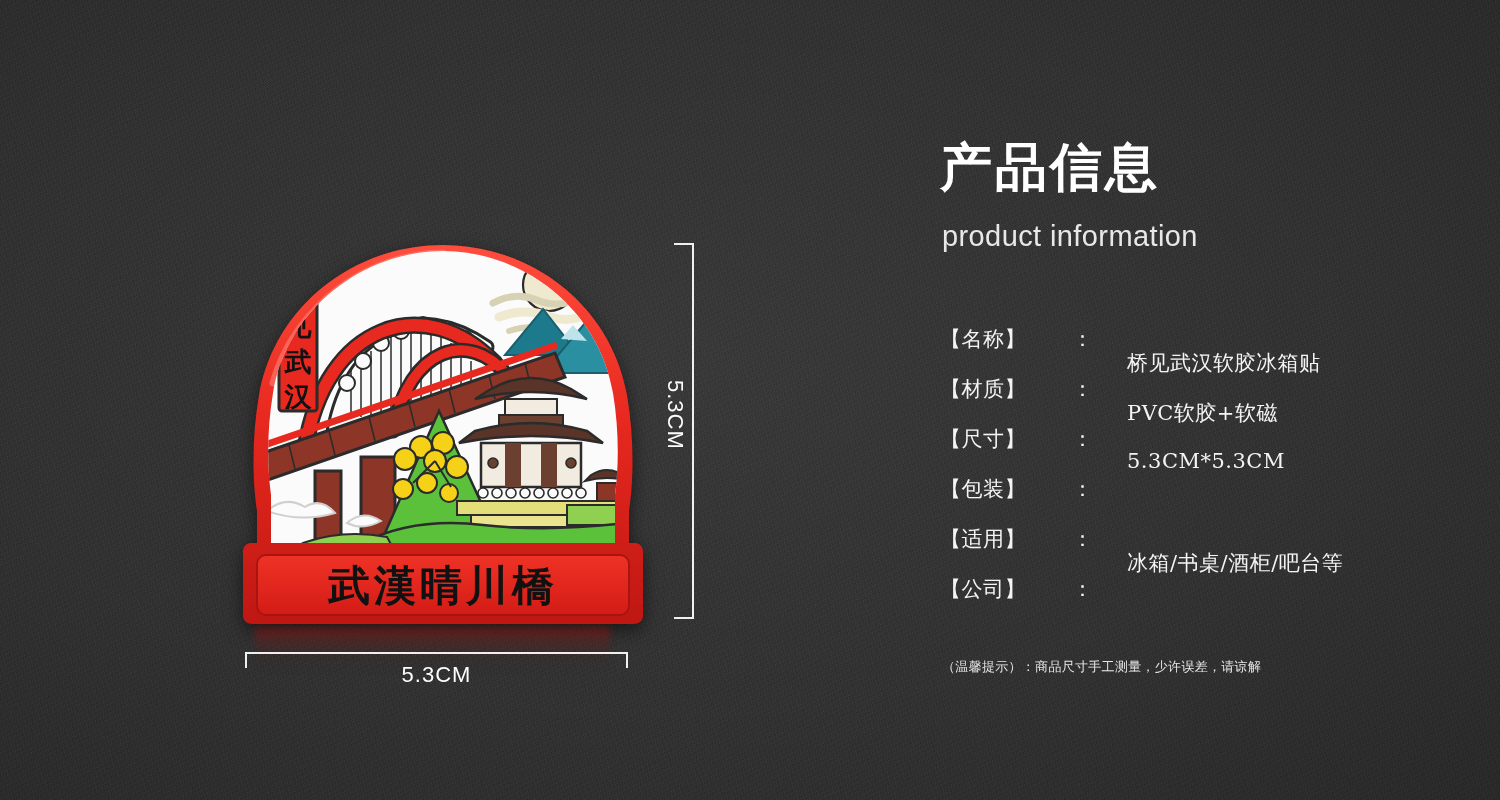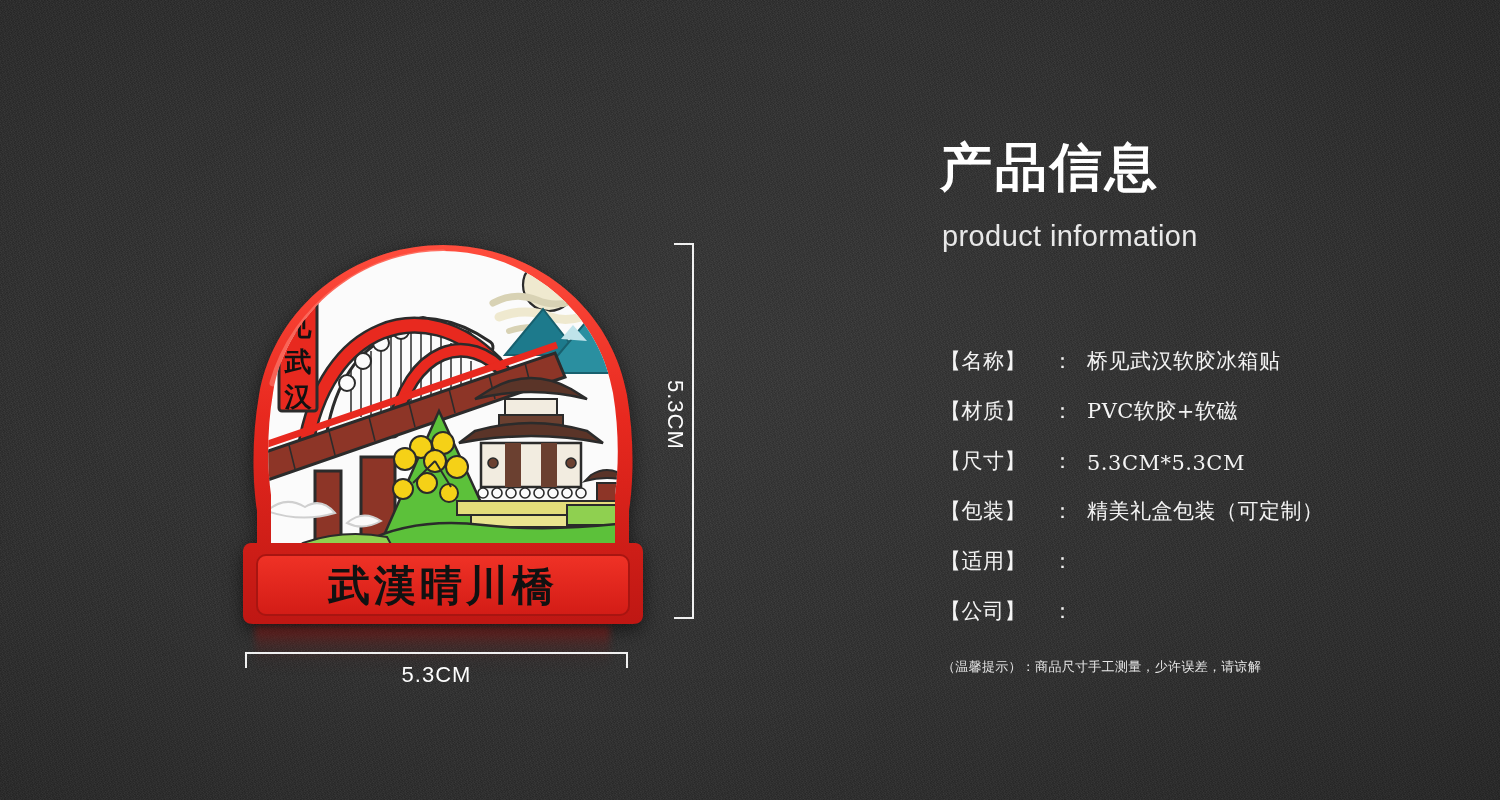--- a/index.html
+++ b/index.html
@@ -116,26 +116,27 @@
     position:absolute; left:2px; top:220px;
     color:#e8e8e8;
     font-size:29px;
     letter-spacing:.4px;
     font-family:"Liberation Sans", sans-serif;
   }
 
   #spec-list { position:absolute; left:0px; top:325px; width:560px; }
   .spec-row {
     display:flex;
-    align-items:flex-end;
+    align-items:flex-start;
     height:50px;
     color:#f4f4f4;
     font-size:21px;
     font-family:"DejaVu Serif", "Liberation Serif", serif;
     white-space:nowrap;
+    gap:20px;
   }
   .spec-key { min-width:112px; letter-spacing:.5px; }
   .spec-sep { padding:0 2px 0 0; }
   .spec-val { padding-left:12px; letter-spacing:.5px;margin-top:24px; }
 
   #note {
     position:absolute; left:2px; top:658px;
     color:#e6e6e6;
     font-size:13px;
     letter-spacing:.3px;
@@ -362,25 +363,25 @@
         <span class="spec-val">PVC软胶+软磁</span>
       </div>
       <div class="spec-row">
         <span class="spec-key">【尺寸】</span>
         <span class="spec-sep">：</span>
         <span class="spec-val">5.3CM*5.3CM</span>
       </div>
       <div class="spec-row">
         <span class="spec-key">【包装】</span>
         <span class="spec-sep">：</span>
-        <span class="spec-val">精美礼盒包装（可定制）</span>
       </div>
       <div class="spec-row">
         <span class="spec-key">【适用】</span>
         <span class="spec-sep">：</span>
+        <span class="spec-val">冰箱/书桌/酒柜/吧台等</span>
       </div>
       <div class="spec-row">
         <span class="spec-key">【公司】</span>
         <span class="spec-sep">：</span>
       </div>
     </div>
 
     <div id="note">（温馨提示）：商品尺寸手工测量，少许误差，请谅解</div>
   </div>
 

